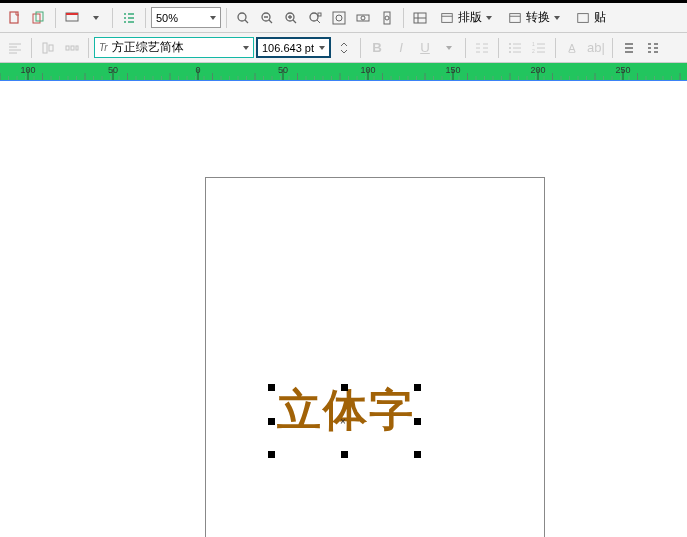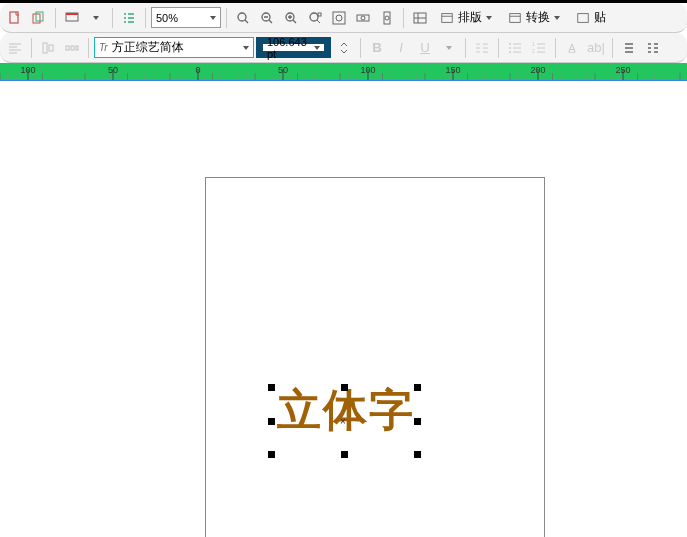--- a/index.html
+++ b/index.html
@@ -1,27 +1,27 @@
 <!DOCTYPE html>
 <html><head>
 <meta charset="utf-8">
 <style>
 * { margin: 0; padding: 0; box-sizing: border-box; }
 body { font-family: "Microsoft YaHei", SimSun, sans-serif; font-size: 12px; background: #fff; overflow: hidden; width: 687px; height: 537px; position: relative; }
 .blackbar { background: #000; height: 3px; width: 100%; }
-.toolbar { display: flex; align-items: center; height: 30px; background: #f4f4f4; border-bottom: 1px solid #ccc; padding: 0 4px; gap: 2px; border-radius: 11px; }
+.toolbar { display: flex; align-items: center; height: 30px; background: #f4f4f4; border-bottom: 1px solid #ccc; padding: 0 4px; gap: 2px; }
 .tb-btn { width: 22px; height: 22px; display: flex; align-items: center; justify-content: center; border: 1px solid transparent; background: none; cursor: pointer; color: #555; }
 .tb-btn.disabled { opacity: 0.45; cursor: default; }
 .tb-sep { width: 1px; height: 20px; background: #ccc; margin: 0 3px; }
 .zoom-field { width: 70px; height: 21px; border: 1px solid #999; background: #fff; padding: 0 4px; display: flex; align-items: center; justify-content: space-between; }
 .zoom-field span { font-size: 11px; }
 .dd-arrow { width: 0; height: 0; border-left: 3px solid transparent; border-right: 3px solid transparent; border-top: 4px solid #555; }
 .menu-btn { display: flex; align-items: center; gap: 4px; height: 22px; padding: 0 6px; border: 1px solid transparent; cursor: pointer; font-size: 12px; }
 .font-field { width: 160px; height: 21px; border: 1px solid #14b8a6; background: #fff; padding: 0 4px; display: flex; align-items: center; justify-content: space-between; }
-.size-field { width: 75px; height: 21px; border: 7px solid #0c4a6e; background: #fff; padding: 0 4px; display: flex; align-items: center; justify-content: space-between; }
+.size-field { width: 75px; height: 21px; border: 2px solid #0c4a6e; background: #fff; padding: 0 4px; display: flex; align-items: center; justify-content: space-between; }
 .ruler-wrap { height: 18px; background: #22c55e; border-bottom: 1px solid #3b82f6; position: relative; overflow: hidden; }
 .canvas-area { position: absolute; top: 82px; left: 0; right: 0; bottom: 0; background: #fff; }
 .page { position: absolute; left: 205px; top: 95px; width: 340px; height: 540px; background: #fff; border: 1px solid #888; }
 .page-shadow { position: absolute; left: 210px; top: 100px; width: 340px; height: 540px; background: #aaa; z-index: -1; }
 .text-obj { position: absolute; left: 277px; top: 299px; font-size: 44px; font-weight: 900; color: #a16207; letter-spacing: 2px; font-family: "Microsoft YaHei", sans-serif; }
 .sel-handle { position: absolute; width: 7px; height: 7px; background: #000; }
 svg.ric { width: 16px; height: 16px; }
 </style>
 </head>
 <body>

